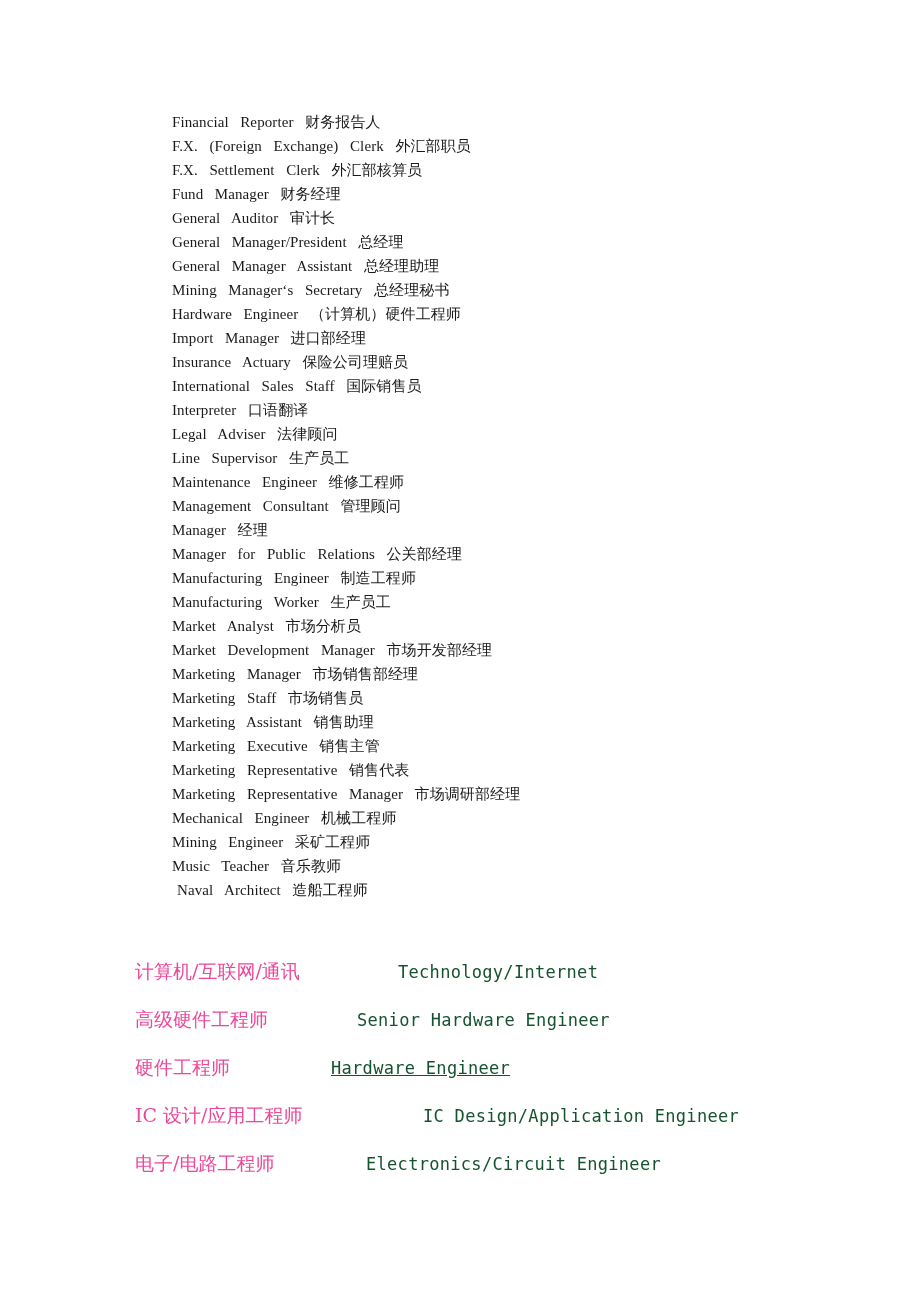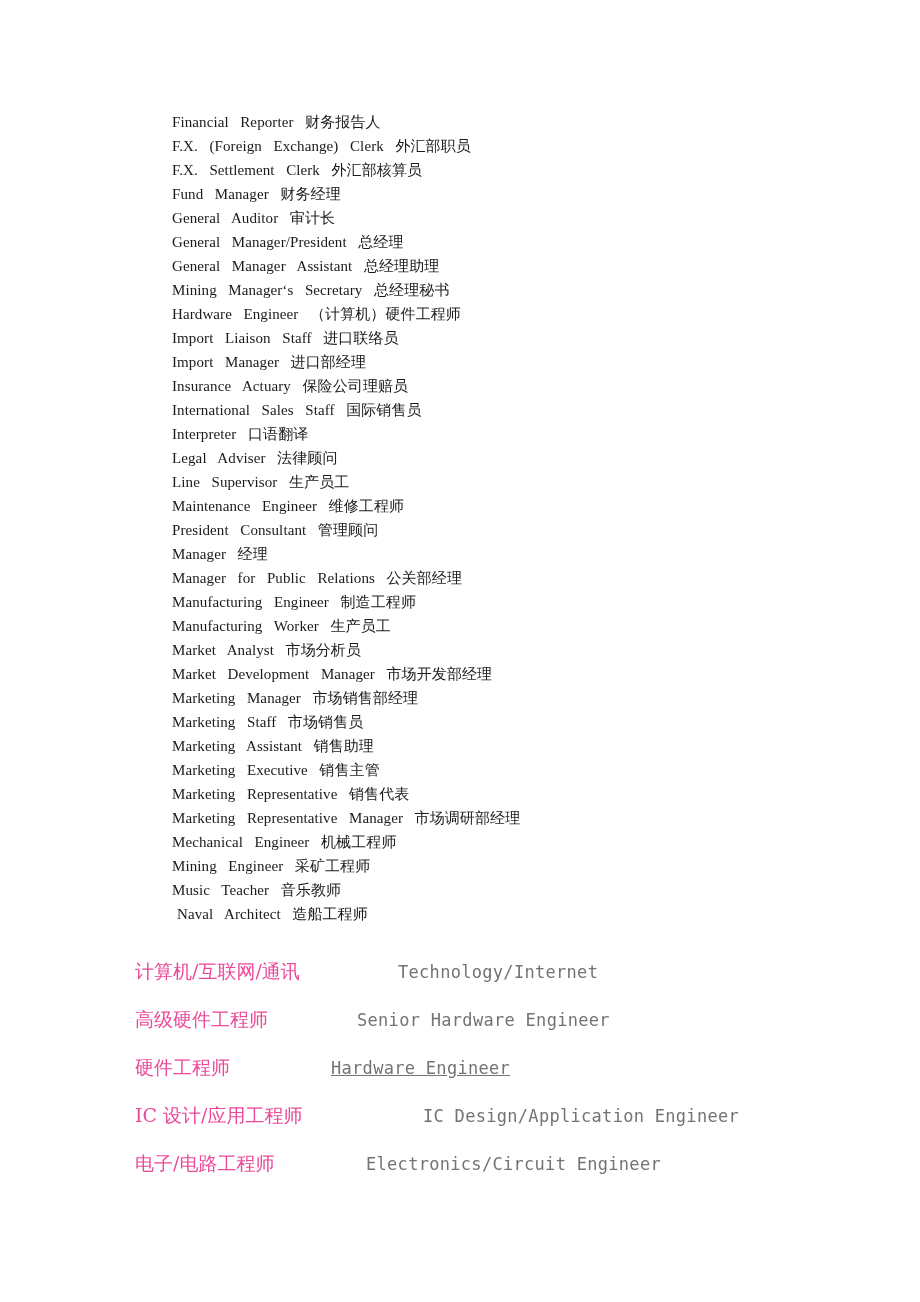--- a/index.html
+++ b/index.html
@@ -63,49 +63,48 @@
     line-height: 26px;
     color: #ec4899;
     white-space: pre;
   }
   .glossary-en {
     position: absolute;
     top: 1px;
     font-family: "DejaVu Sans Mono", "Liberation Mono", monospace;
     font-size: 17px;
     line-height: 26px;
-    color: #737373;
+    color: #14532d;
     letter-spacing: 0.3px;
     white-space: pre;
   }
 </style>
 </head>
 <body>
 
 <div id="page">
 
   <div class="job-list">
       <div class="job-line">Financial   Reporter   财务报告人</div>
       <div class="job-line">F.X.   (Foreign   Exchange)   Clerk   外汇部职员</div>
       <div class="job-line">F.X.   Settlement   Clerk   外汇部核算员</div>
       <div class="job-line">Fund   Manager   财务经理</div>
       <div class="job-line">General   Auditor   审计长</div>
       <div class="job-line">General   Manager/President   总经理</div>
       <div class="job-line">General   Manager   Assistant   总经理助理</div>
       <div class="job-line">Mining   Manager‘s   Secretary   总经理秘书</div>
       <div class="job-line">Hardware   Engineer   （计算机）硬件工程师</div>
-      <div class="job-line">Import   Liaison   Staff   进口联络员</div>
       <div class="job-line">Import   Manager   进口部经理</div>
       <div class="job-line">Insurance   Actuary   保险公司理赔员</div>
       <div class="job-line">International   Sales   Staff   国际销售员</div>
       <div class="job-line">Interpreter   口语翻译</div>
       <div class="job-line">Legal   Adviser   法律顾问</div>
       <div class="job-line">Line   Supervisor   生产员工</div>
       <div class="job-line">Maintenance   Engineer   维修工程师</div>
-      <div class="job-line">President   Consultant   管理顾问</div>
+      <div class="job-line">Management   Consultant   管理顾问</div>
       <div class="job-line">Manager   经理</div>
       <div class="job-line">Manager   for   Public   Relations   公关部经理</div>
       <div class="job-line">Manufacturing   Engineer   制造工程师</div>
       <div class="job-line">Manufacturing   Worker   生产员工</div>
       <div class="job-line">Market   Analyst   市场分析员</div>
       <div class="job-line">Market   Development   Manager   市场开发部经理</div>
       <div class="job-line">Marketing   Manager   市场销售部经理</div>
       <div class="job-line">Marketing   Staff   市场销售员</div>
       <div class="job-line">Marketing   Assistant   销售助理</div>
       <div class="job-line">Marketing   Executive   销售主管</div>

